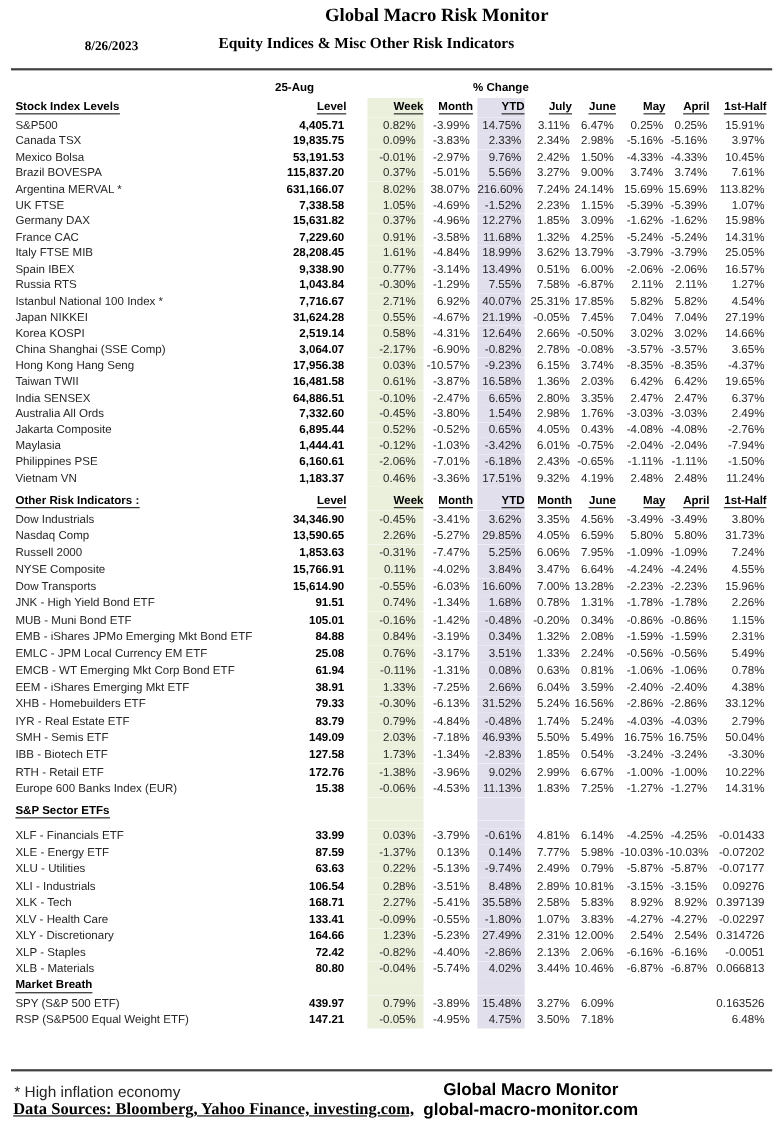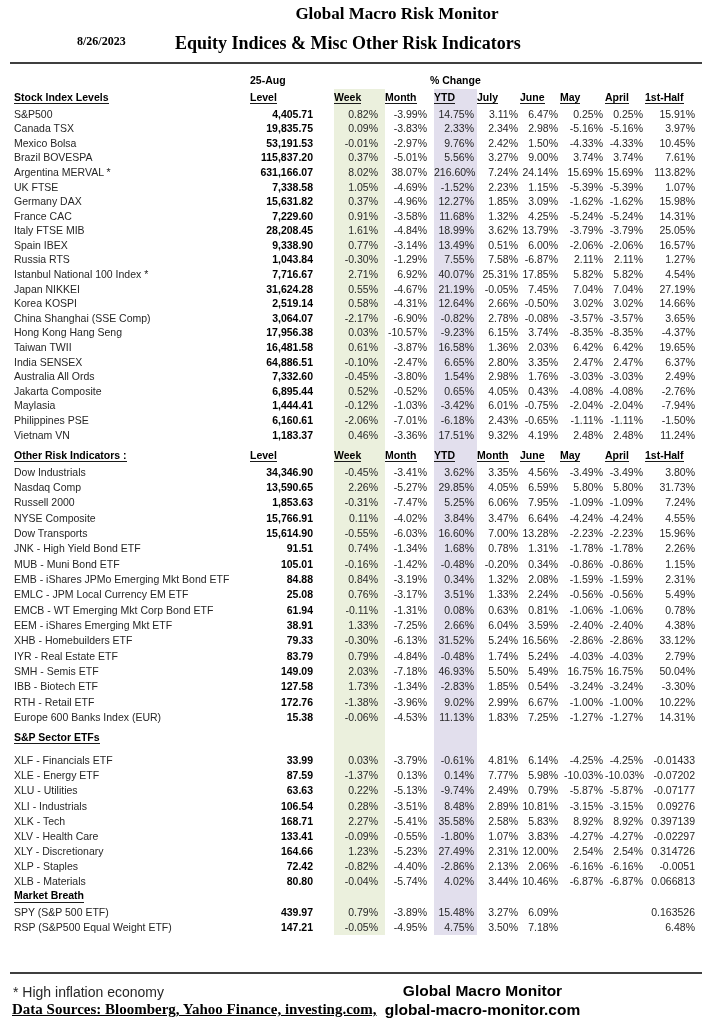--- a/index.html
+++ b/index.html
@@ -13,21 +13,21 @@
     position:absolute; left:77px; top:34px;
     font-family:"Liberation Serif", serif; font-weight:bold; font-size:12px; color:#000;
   }
   .report-title {
     position:absolute; left:252px; top:4px; width:290px; text-align:center;
     font-family:"Liberation Serif", serif; font-weight:bold; font-size:17px; color:#000;
     white-space:nowrap;
   }
   .report-subtitle {
     position:absolute; left:175px; top:33px; width:316px; text-align:center;
-    font-family:"Liberation Serif", serif; font-weight:bold; font-size:18px; color:#000;
+    font-family:"Liberation Serif", serif; font-weight:bold; font-size:14px; color:#000;
     white-space:nowrap;
   }
   .rule { position:absolute; left:10px; width:692px; height:2px; background:#3f3f3f; }
   .top-rule { top:62px; }
   .bottom-rule { top:972px; }
 
   
   table.risk-table {
     position:absolute; left:12px; top:72px; width:685px;
     border-collapse:collapse; table-layout:fixed;
@@ -35,21 +35,21 @@
   }
   td { padding:0; vertical-align:middle; white-space:nowrap; overflow:hidden; }
   td.num { text-align:right; padding-right:2px; }
   td.col-name  { text-align:left; padding-left:2px; color:#262626; }
   td.col-level { font-weight:bold; color:#000; }
   td.col-week  { background:var(--band-week,#ebf0dd); padding-right:7px; }
   td.col-month { padding-right:3px; }
   td.col-ytd   { background:var(--band-ytd,#e2dfed); padding-right:3px; }
   tr.date-row td { background:none !important; font-weight:bold; color:#000; }
   tr.date-row td.c { padding:0; }
-  td.hdr { text-align:left; font-weight:bold; color:#000; padding-right:0 !important; padding-left:0 !important; }
+  td.hdr { text-align:right; font-weight:bold; color:#000; padding-right:0 !important; padding-left:0 !important; }
   .u { display:inline-block; border-bottom:1.2px solid #1a1a1a; padding-bottom:1px; }
   td.sec-label { font-weight:bold; color:#000; text-align:left; padding-left:2px; }
   
   tr.hrowA { height:17px; }
   tr.hrow0 { height:17.5px; }
   tr.hrow1 { height:22px; vertical-align:bottom; }
   tr.hrow2 { height:21px; vertical-align:bottom; }
   tr.hrow3 { height:16px; vertical-align:bottom; }
   tr.hrow1 td, tr.hrow2 td, tr.hrow3 td { vertical-align:bottom; padding-bottom:2px; }
   tr.spacer { height:7px; }

